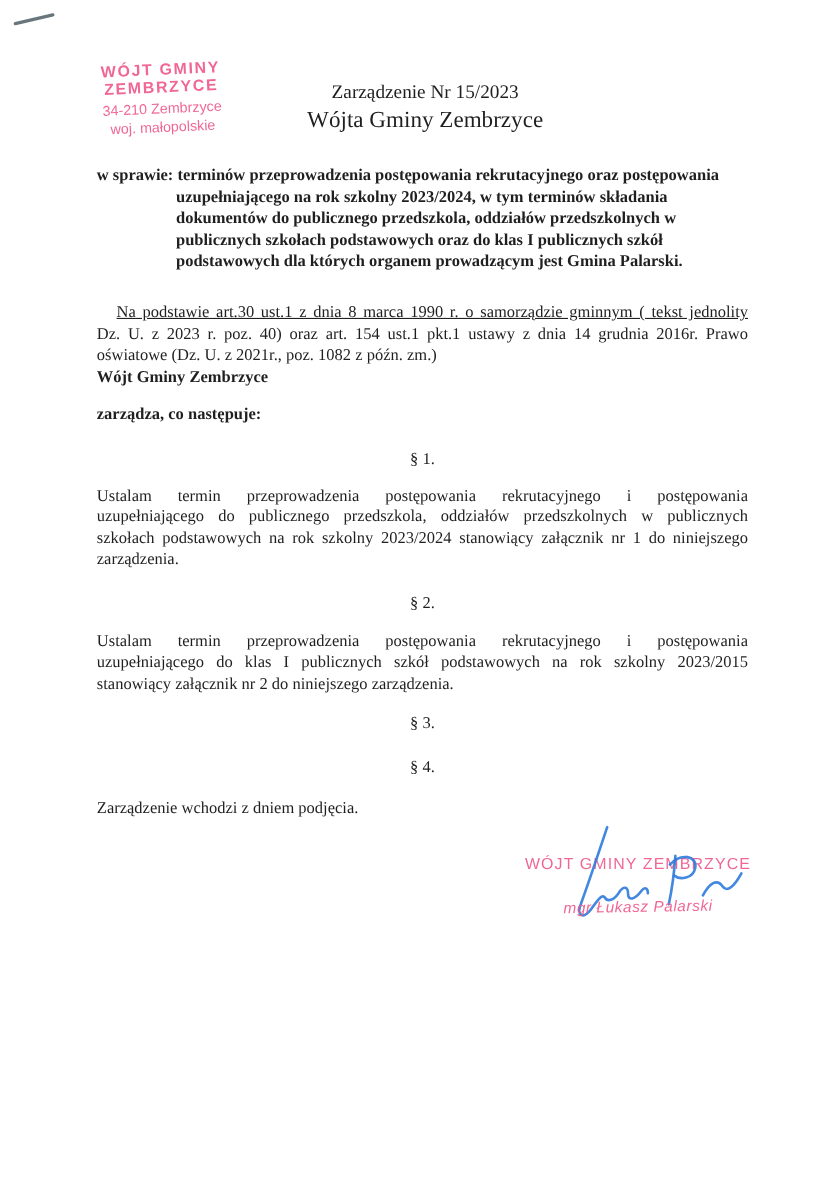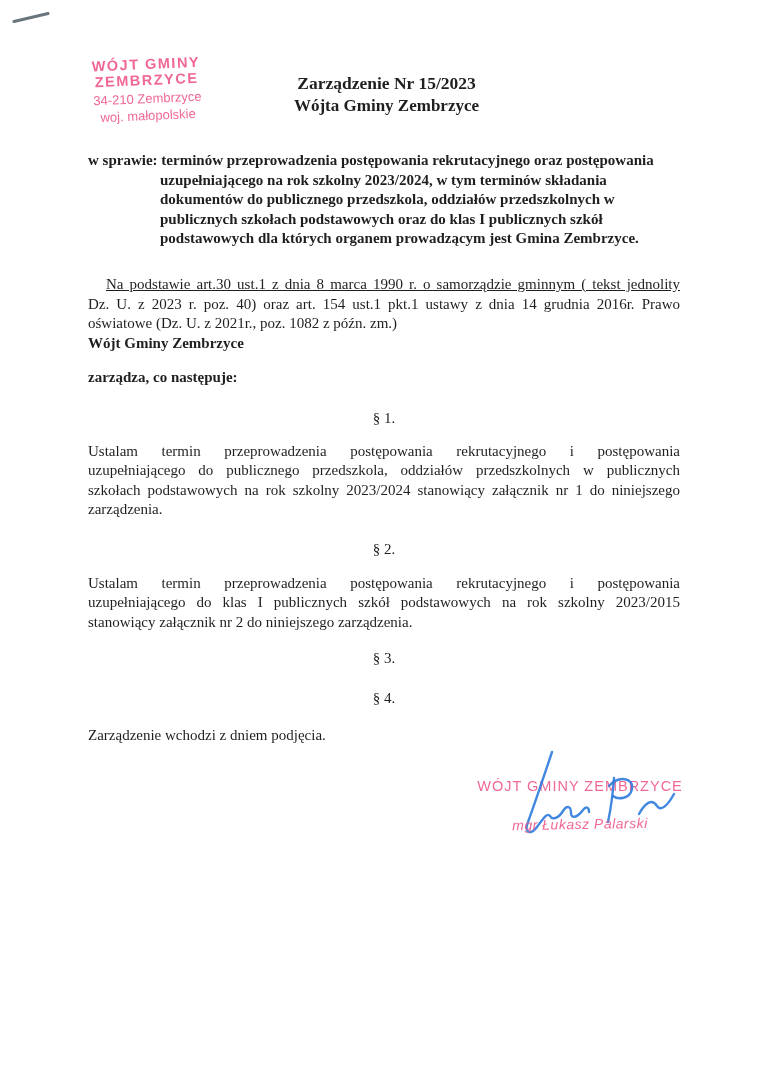--- a/index.html
+++ b/index.html
@@ -31,24 +31,24 @@
     color:var(--stamp-pink);
     font-family:"Liberation Sans","DejaVu Sans",sans-serif;
     opacity:.92;
   }
   .office-stamp .l1{font-size:14.5px;letter-spacing:1.5px;font-weight:bold;}
   .office-stamp .l2{font-size:13px;margin-top:3px;}
   .office-stamp .l3{font-size:13px;margin-top:2px;}
   
   .doc-title{
     position:absolute;left:0;top:73px;width:100%;
-    text-align:center;font-weight:bold;padding-left:12px;
+    text-align:center;font-weight:normal;padding-left:12px;
   }
   .doc-title .t1{font-size:17.5px;}
-  .doc-title .t2{font-size:17px;margin-top:2px;}
+  .doc-title .t2{font-size:21px;margin-top:2px;}
   .doc-title .t3{font-size:15.5px;margin-top:2px;}
   
   .column{
     position:absolute;left:88px;top:151px;width:592px;
     font-size:15px;line-height:19.6px;
   }
   .subject{font-weight:bold;}
   .subject .cont{padding-left:72px;}
   .jline{text-align:justify;text-align-last:justify;}
   .jlast{text-align:left;font-family:Liberation Serif, serif;}
@@ -102,21 +102,21 @@
     <div class="t2">Wójta Gminy Zembrzyce</div>
   </div>
 
   <div class="column">
 
     <div class="subject">
       <div>w sprawie: terminów przeprowadzenia postępowania rekrutacyjnego oraz postępowania</div>
       <div class="cont">uzupełniającego na rok szkolny 2023/2024, w tym terminów składania</div>
       <div class="cont">dokumentów do publicznego przedszkola, oddziałów przedszkolnych w</div>
       <div class="cont">publicznych szkołach podstawowych oraz do klas I publicznych szkół</div>
-      <div class="cont">podstawowych dla których organem prowadzącym jest Gmina Zembrzyce.</div>
+      <div class="cont">podstawowych dla których organem prowadzącym jest Gmina Palarski.</div>
     </div>
 
     <div class="legal">
       <div class="jline indent">Na podstawie art.30 ust.1 z dnia 8 marca 1990 r. o samorządzie gminnym ( tekst jednolity</div>
       <div class="jline">Dz. U. z 2023 r. poz. 40) oraz art. 154 ust.1 pkt.1 ustawy z dnia 14 grudnia 2016r. Prawo</div>
       <div class="jlast">oświatowe (Dz. U. z 2021r., poz. 1082 z późn. zm.)</div>
       <div class="issuer">Wójt Gminy Zembrzyce</div>
     </div>
 
     <div class="order-intro">zarządza, co następuje:</div>

